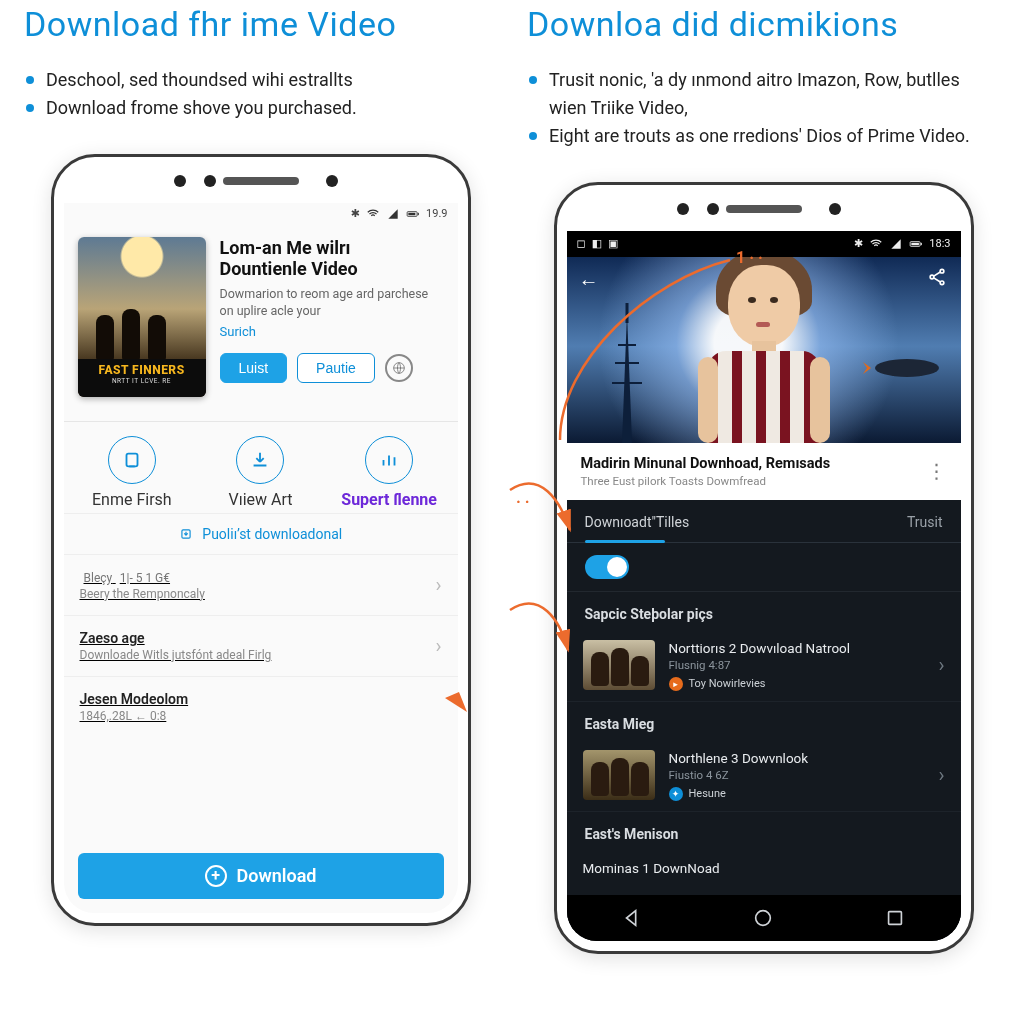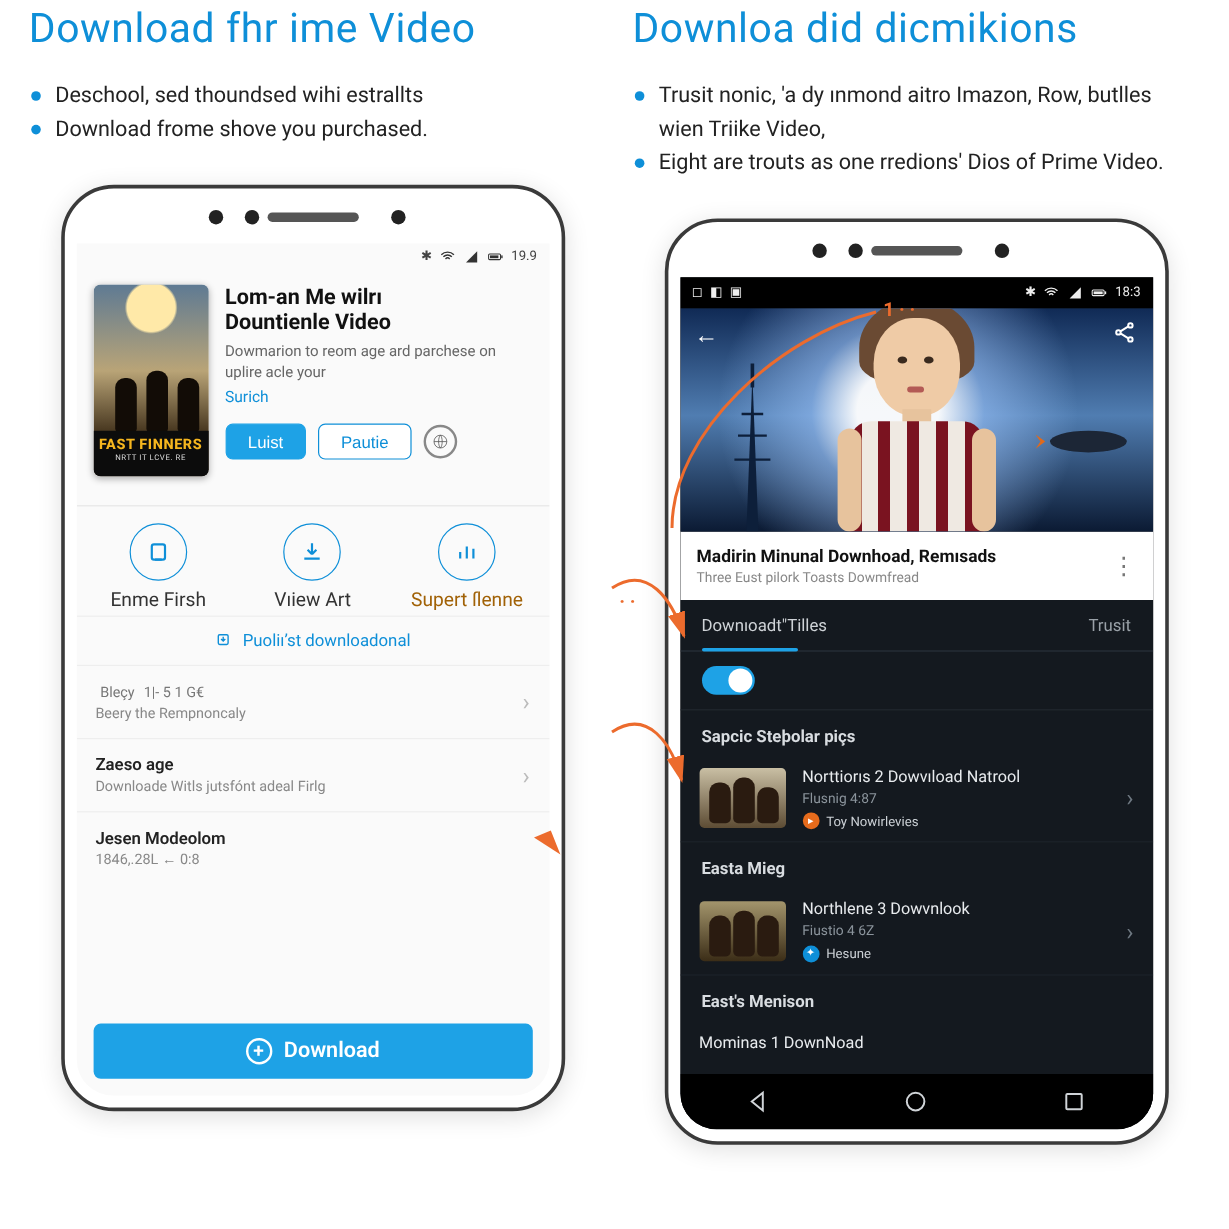--- a/index.html
+++ b/index.html
@@ -69,21 +69,21 @@
   .status { height: 22px; display:flex; justify-content:flex-end; align-items:center;
     padding: 0 10px; font-size: 11px; color:#444; gap:6px; }
   .status svg { width:14px; height:14px; }
   .status.dark { color:#eee; justify-content:space-between; background:#000; height:26px; }
   .status.dark .left { display:flex; gap:6px; }
   .status.dark .right { display:flex; gap:6px; align-items:center; }
 
   
   .detail-head { display:flex; padding:12px 14px 10px; gap:14px; }
   .poster {
-    width:96px; height:160px; border-radius:6px;
+    width:128px; height:160px; border-radius:6px;
     background:
       radial-gradient(circle at 50% 12%, #ffe9a8 0 20px, transparent 22px),
       linear-gradient(180deg,#5e7a93 0%, #b9a477 45%, #3b2b16 80%);
     position:relative; overflow:hidden;
     box-shadow: 0 2px 6px rgba(0,0,0,.3);
   }
   .poster .sil { position:absolute; bottom:36px; width:18px; height:46px; background:#120c06; border-radius:8px 8px 4px 4px; }
   .poster .s1{left:18px;} .poster .s2{left:44px;height:52px;} .poster .s3{left:70px;}
   .poster .band { position:absolute; bottom:0; left:0; right:0; height:38px; background:#0c0c0c; color:#f6b61e;
     font-weight:800; font-size:12px; text-align:center; padding-top:4px; letter-spacing:.5px;}
@@ -97,25 +97,25 @@
   .pill.primary { background:#1ea2e6; color:#fff; border-color:#1ea2e6; }
   .globe { width:28px; height:28px; border:2px solid #888; border-radius:50%; display:inline-flex; align-items:center; justify-content:center; }
   .globe svg { width:16px; height:16px; stroke:#555; fill:none; }
 
   .circle-row { display:flex; justify-content:space-around; padding:14px 4px 4px; border-top:1px solid #e6e6e6; margin-top:14px; }
   .cwrap { text-align:center; width:110px; }
   .cbtn { width:48px; height:48px; border:1.5px solid #0e8fd8; color:#0e8fd8; border-radius:50%;
     display:inline-flex; align-items:center; justify-content:center; margin-bottom:6px; }
   .cbtn svg { width:22px; height:22px; stroke:#0e8fd8; fill:none; stroke-width:2; }
   .clabel { font-size:16px; color:#333; }
-  .clabel.link { color:#a16207; }
+  .clabel.link { color:#6d28d9;font-weight:bold; }
   .middle-link { text-align:center; font-size:14px; color:#0e8fd8; padding:12px 0; border-top:1px solid #eee; border-bottom:1px solid #eee; }
   .middle-link svg { width:14px; height:14px; vertical-align:-2px; margin-right:6px; stroke:#0e8fd8; fill:none; stroke-width:2; }
 
-  .lrow { display:flex; align-items:center; padding:14px 16px; border-bottom:1px solid #eee; position:relative; }
+  .lrow { display:flex; align-items:center; padding:14px 16px; border-bottom:1px solid #eee; position:relative;text-decoration:underline; }
   .lrow .t1 { font-size:14px; color:#222; font-weight:600; }
   .lrow .t1 span { color:#777; font-weight:400; font-size:12px; margin-left:4px; }
   .lrow .t2 { font-size:12px; color:#888; margin-top:2px; }
   .lrow .chev { position:absolute; right:16px; color:#bbb; font-size:20px; }
 
   .dl-btn { position:absolute; left:14px; right:14px; bottom:14px; height:46px;
     background:#1ea2e6; color:#fff; border-radius:6px; display:flex; align-items:center; justify-content:center;
     font-size:18px; font-weight:600; gap:10px; }
   .dl-btn .plus { width:22px; height:22px; border:2px solid #fff; border-radius:50%; display:inline-flex;
     align-items:center; justify-content:center; font-size:16px; line-height:1; }

